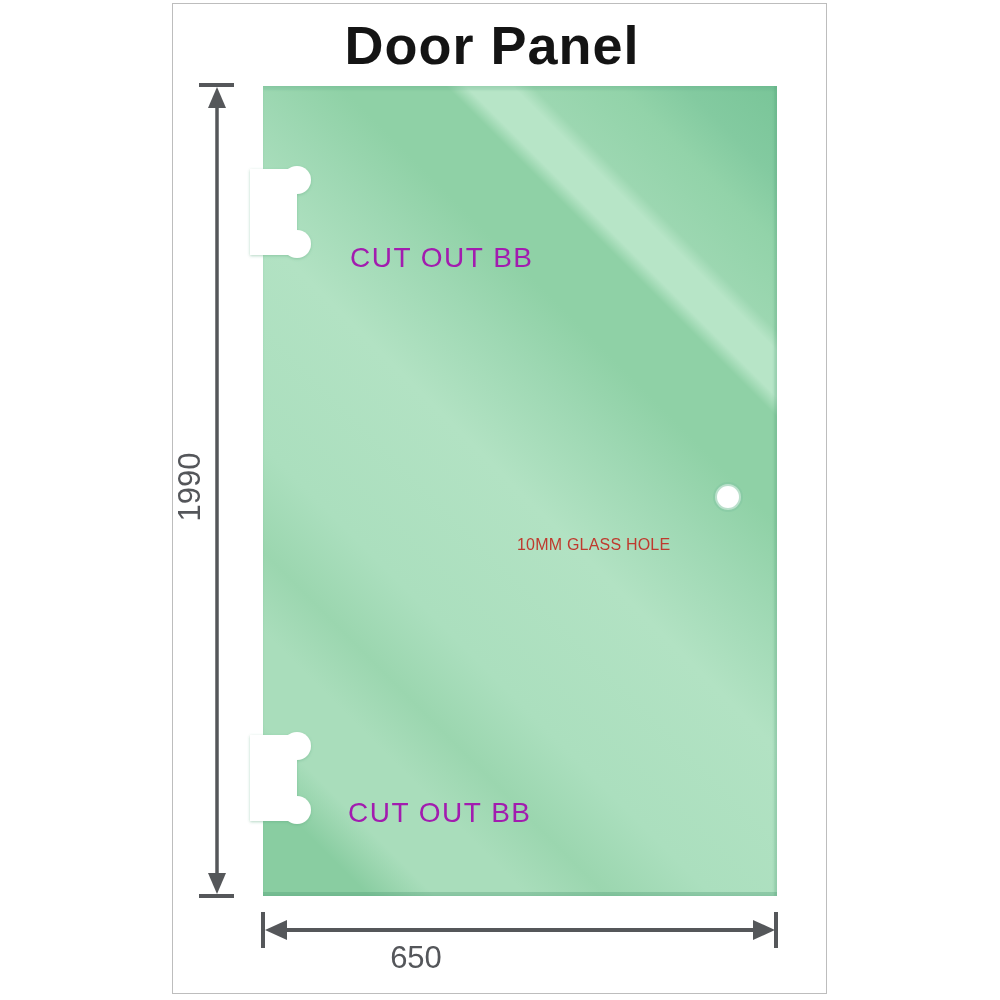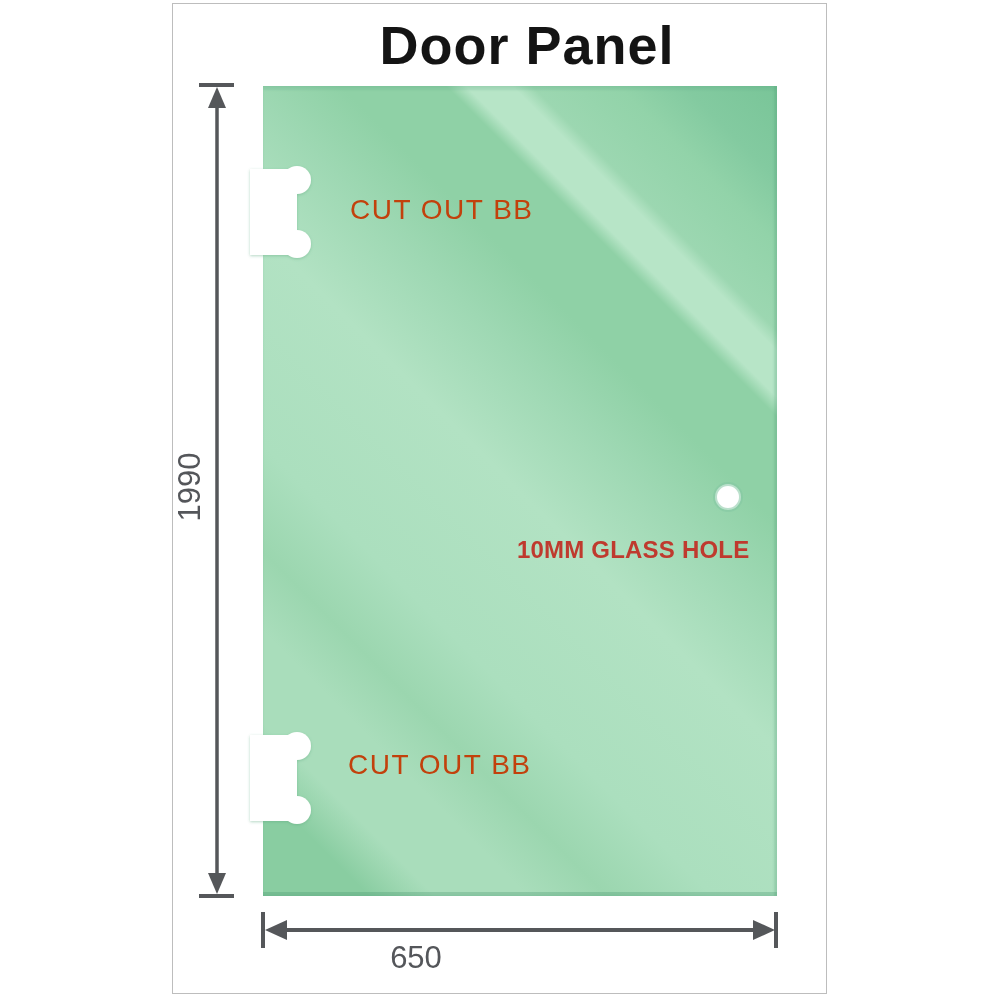--- a/index.html
+++ b/index.html
@@ -6,21 +6,21 @@
   #page{
     position:relative;width:1000px;height:1000px;background:#ffffff;overflow:hidden;
     font-family:"Liberation Sans", sans-serif;
   }
   .frame{
     position:absolute;left:172px;top:3px;width:655px;height:991px;
     border:1.5px solid #bdbdbd;background:#ffffff;box-sizing:border-box;
   }
   .diagram-title{
     position:absolute;left:172px;top:14px;width:640px;text-align:center;
-    font-size:54px;font-weight:bold;color:#141414;letter-spacing:1px;padding-left:35px;
+    font-size:54px;font-weight:bold;color:#141414;letter-spacing:1px;
   }
   .glass{
     position:absolute;left:263px;top:86px;width:514px;height:810px;
     background:linear-gradient(45deg,
       #89cda1 0%, #89cda1 8%,
       #a9ddbb 13%, #a9ddbb 20%,
       #9bd6af 26%,
       #abdfbe 34%,
       #b2e2c3 50%,
       #9ed8b3 60%,
@@ -29,26 +29,26 @@
       #9cd7b1 81.5%,
       #92d3a9 88%,
       #83caa0 93%,
       #79c598 100%);
     box-shadow: inset 0 -4px 0 rgba(70,150,110,0.30),
                 inset -3px 0 2px rgba(70,150,110,0.22),
                 inset 0 4px 2px rgba(100,175,135,0.25);
   }
   svg.overlay{position:absolute;left:0;top:0;}
   .cutout-label{
-    position:absolute;font-size:28px;letter-spacing:1.5px;color:#c2410c;
+    position:absolute;font-size:28px;letter-spacing:1.5px;color:#a21caf;margin-top:48px;
   }
   .cutout-label.top{left:350px;top:194px;}
   .cutout-label.bottom{left:348px;top:749px;}
   .hole-label{
-    position:absolute;left:517px;top:536px;font-size:24px;font-weight:bold;
+    position:absolute;left:517px;top:536px;font-size:16px;font-weight:normal;
     color:#bf3a2e;letter-spacing:0.2px;
   }
   .dim-label{
     position:absolute;font-size:31px;color:#54565a;
   }
   .dim-label.height{
     left:190px;top:487px;transform:translate(-50%,-50%) rotate(-90deg);
   }
   .dim-label.width{
     left:416px;top:958px;transform:translate(-50%,-50%);

